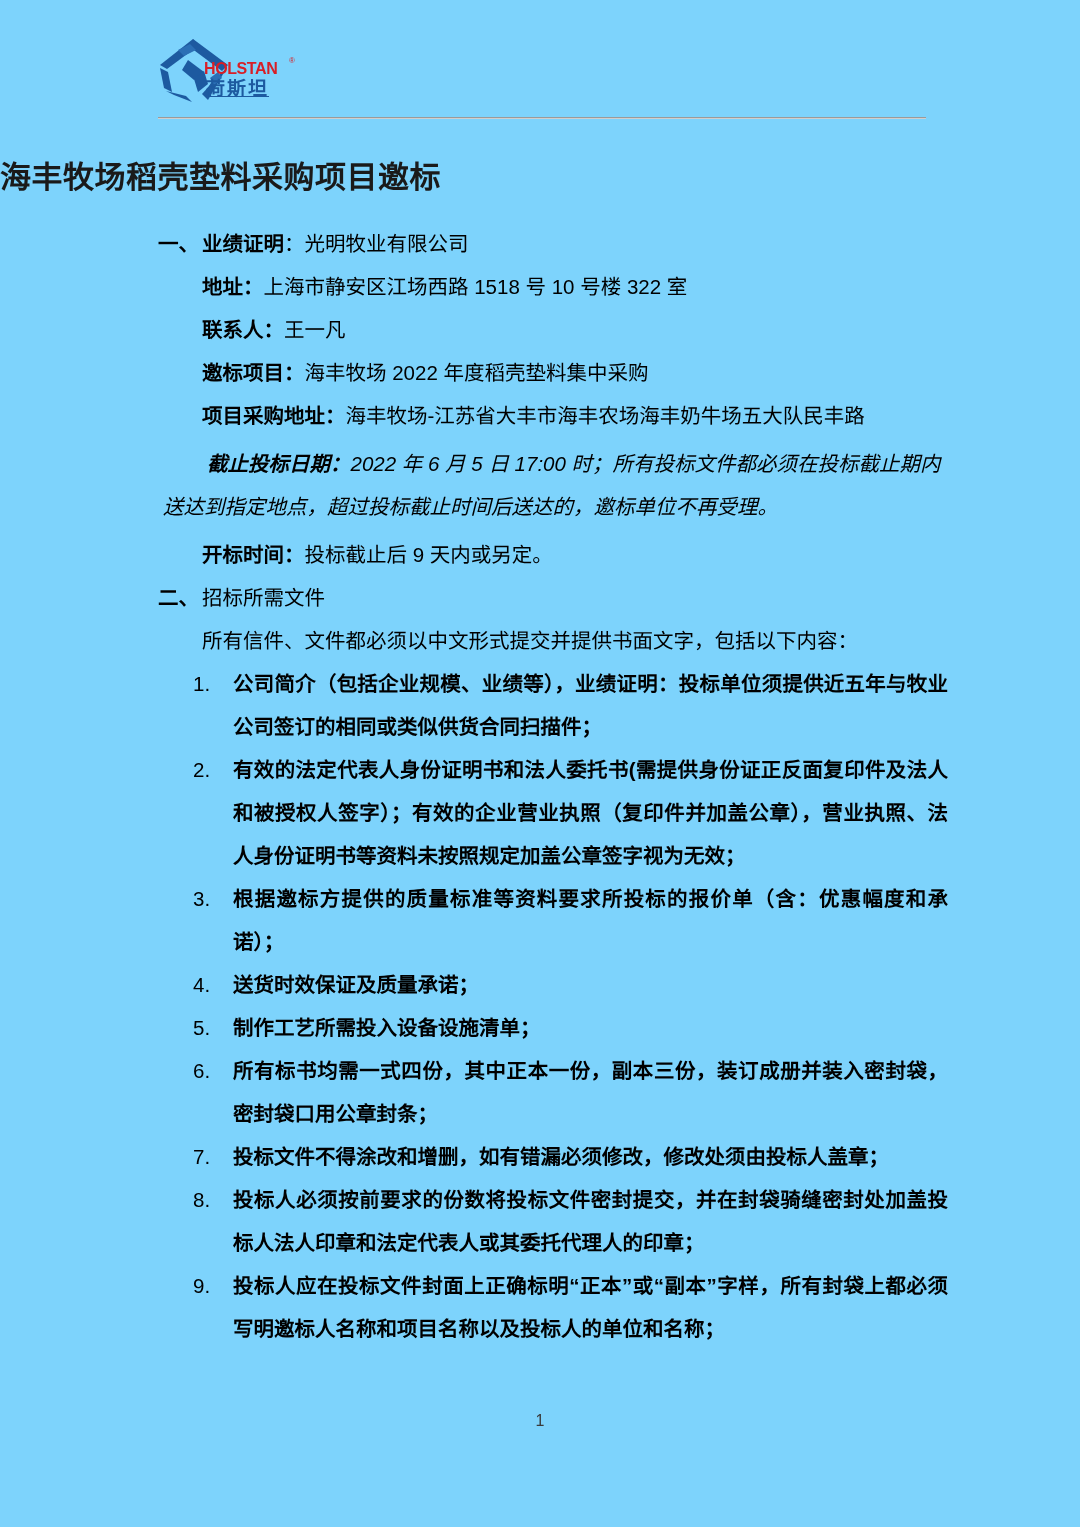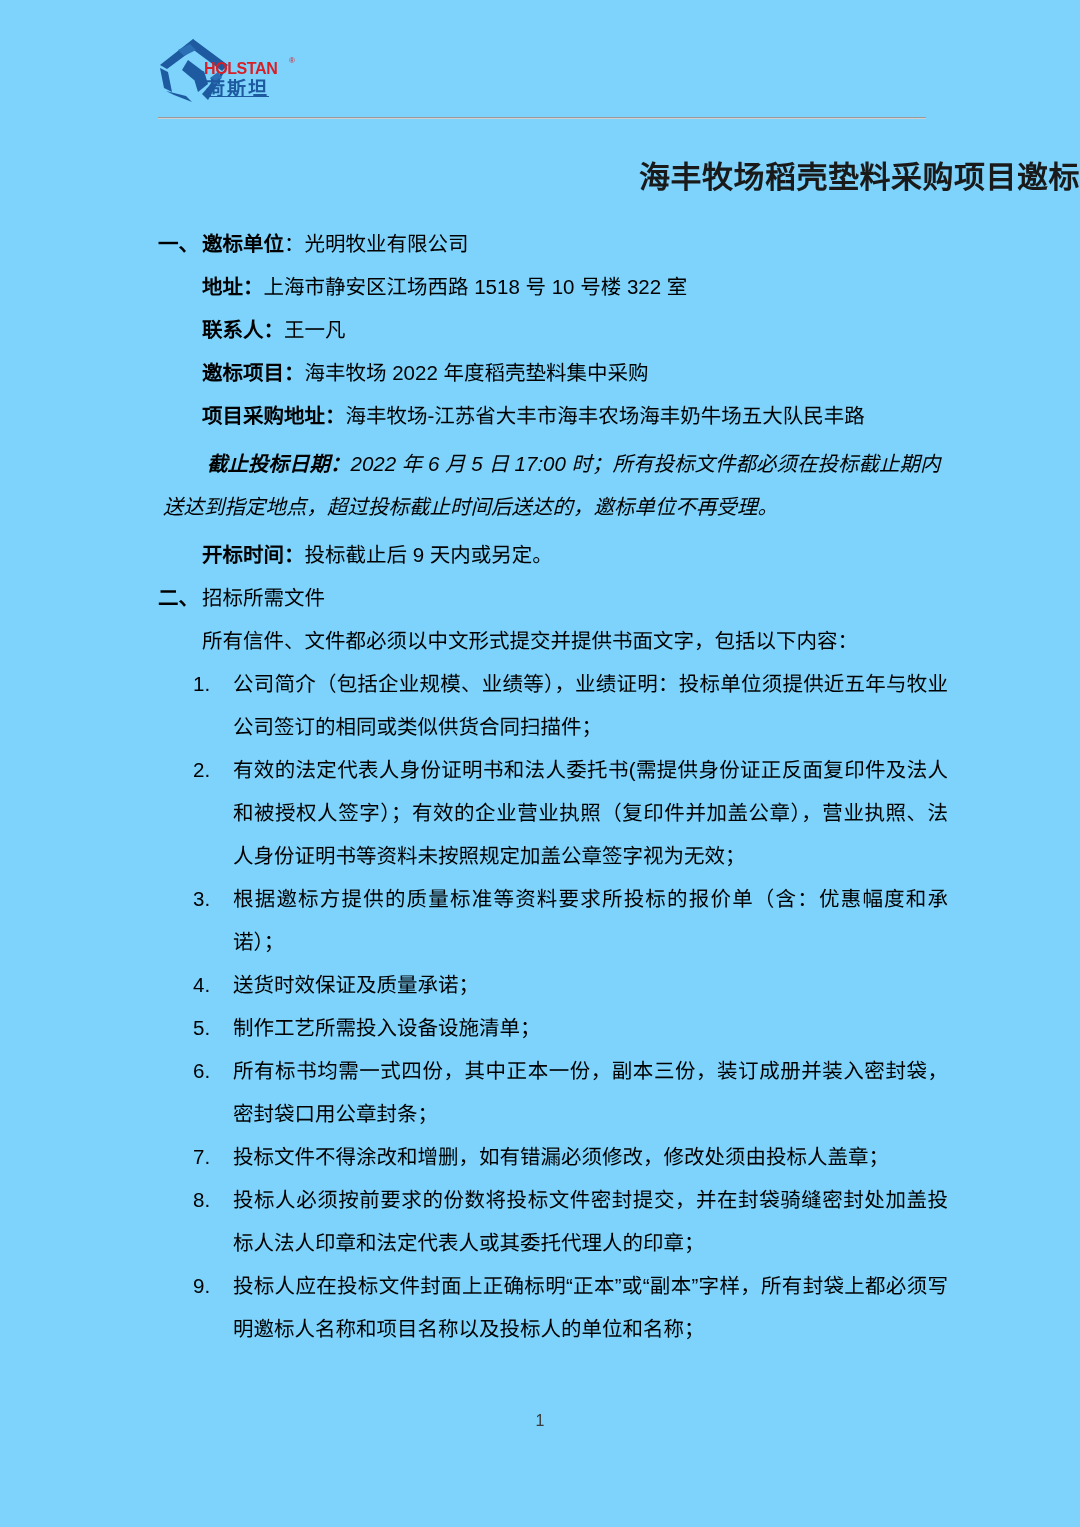--- a/index.html
+++ b/index.html
@@ -93,21 +93,21 @@
     height: 2px;
     background: linear-gradient(to bottom, #9a9a9a 0, #9a9a9a 1px, #cfcfcf 1px, #cfcfcf 2px);
   }
 
   
   .doc-title {
     position: absolute;
     left: 0;
     top: 136px;
     width: 1080px;
-    text-align: right;
+    text-align: left;
     font-family: "DejaVu Sans", sans-serif;
     font-weight: bold;
     font-size: 31px;
     letter-spacing: 0.5px;
     color: #1a1a1a;
     line-height: 1.3;
   }
 
   
   .content {
@@ -175,20 +175,21 @@
     width: 40px;
     padding-left: 35px;
     box-sizing: content-box;
     text-align: left;
     font-size: 20.5px;
   }
   .req-item .txt {
     flex: 1 1 auto;
     text-align: justify;
     text-justify: inter-ideograph;
+    font-weight: bold;
   }
 
   
   .page-footer {
     position: absolute;
     left: 0;
     top: 1412px;
     width: 1080px;
     text-align: center;
     font-size: 16px;
@@ -226,21 +227,21 @@
   </div>
 
   <div class="header-rule"></div>
 
   <h1 class="doc-title">海丰牧场稻壳垫料采购项目邀标</h1>
 
   <div class="content">
 
     <div class="section-head">
       <span class="sec-num">一、</span>
-      <span class="sec-body"><span class="b">邀标单位</span><span>：</span><span>光明牧业有限公司</span></span>
+      <span class="sec-body"><span class="b">业绩证明</span><span>：</span><span>光明牧业有限公司</span></span>
     </div>
 
     <p class="field-row"><span class="b">地址</span><span class="b">：</span><span>上海市静安区江场西路 1518 号 10 号楼 322 室</span></p>
 
 
 
     <p class="field-row"><span class="b">联系人：</span><span>王一凡</span></p>
 
     <p class="field-row"><span class="b">邀标项目</span><span class="b">：</span><span>海丰牧场 2022 年度稻壳垫料集中采购</span></p>
 

